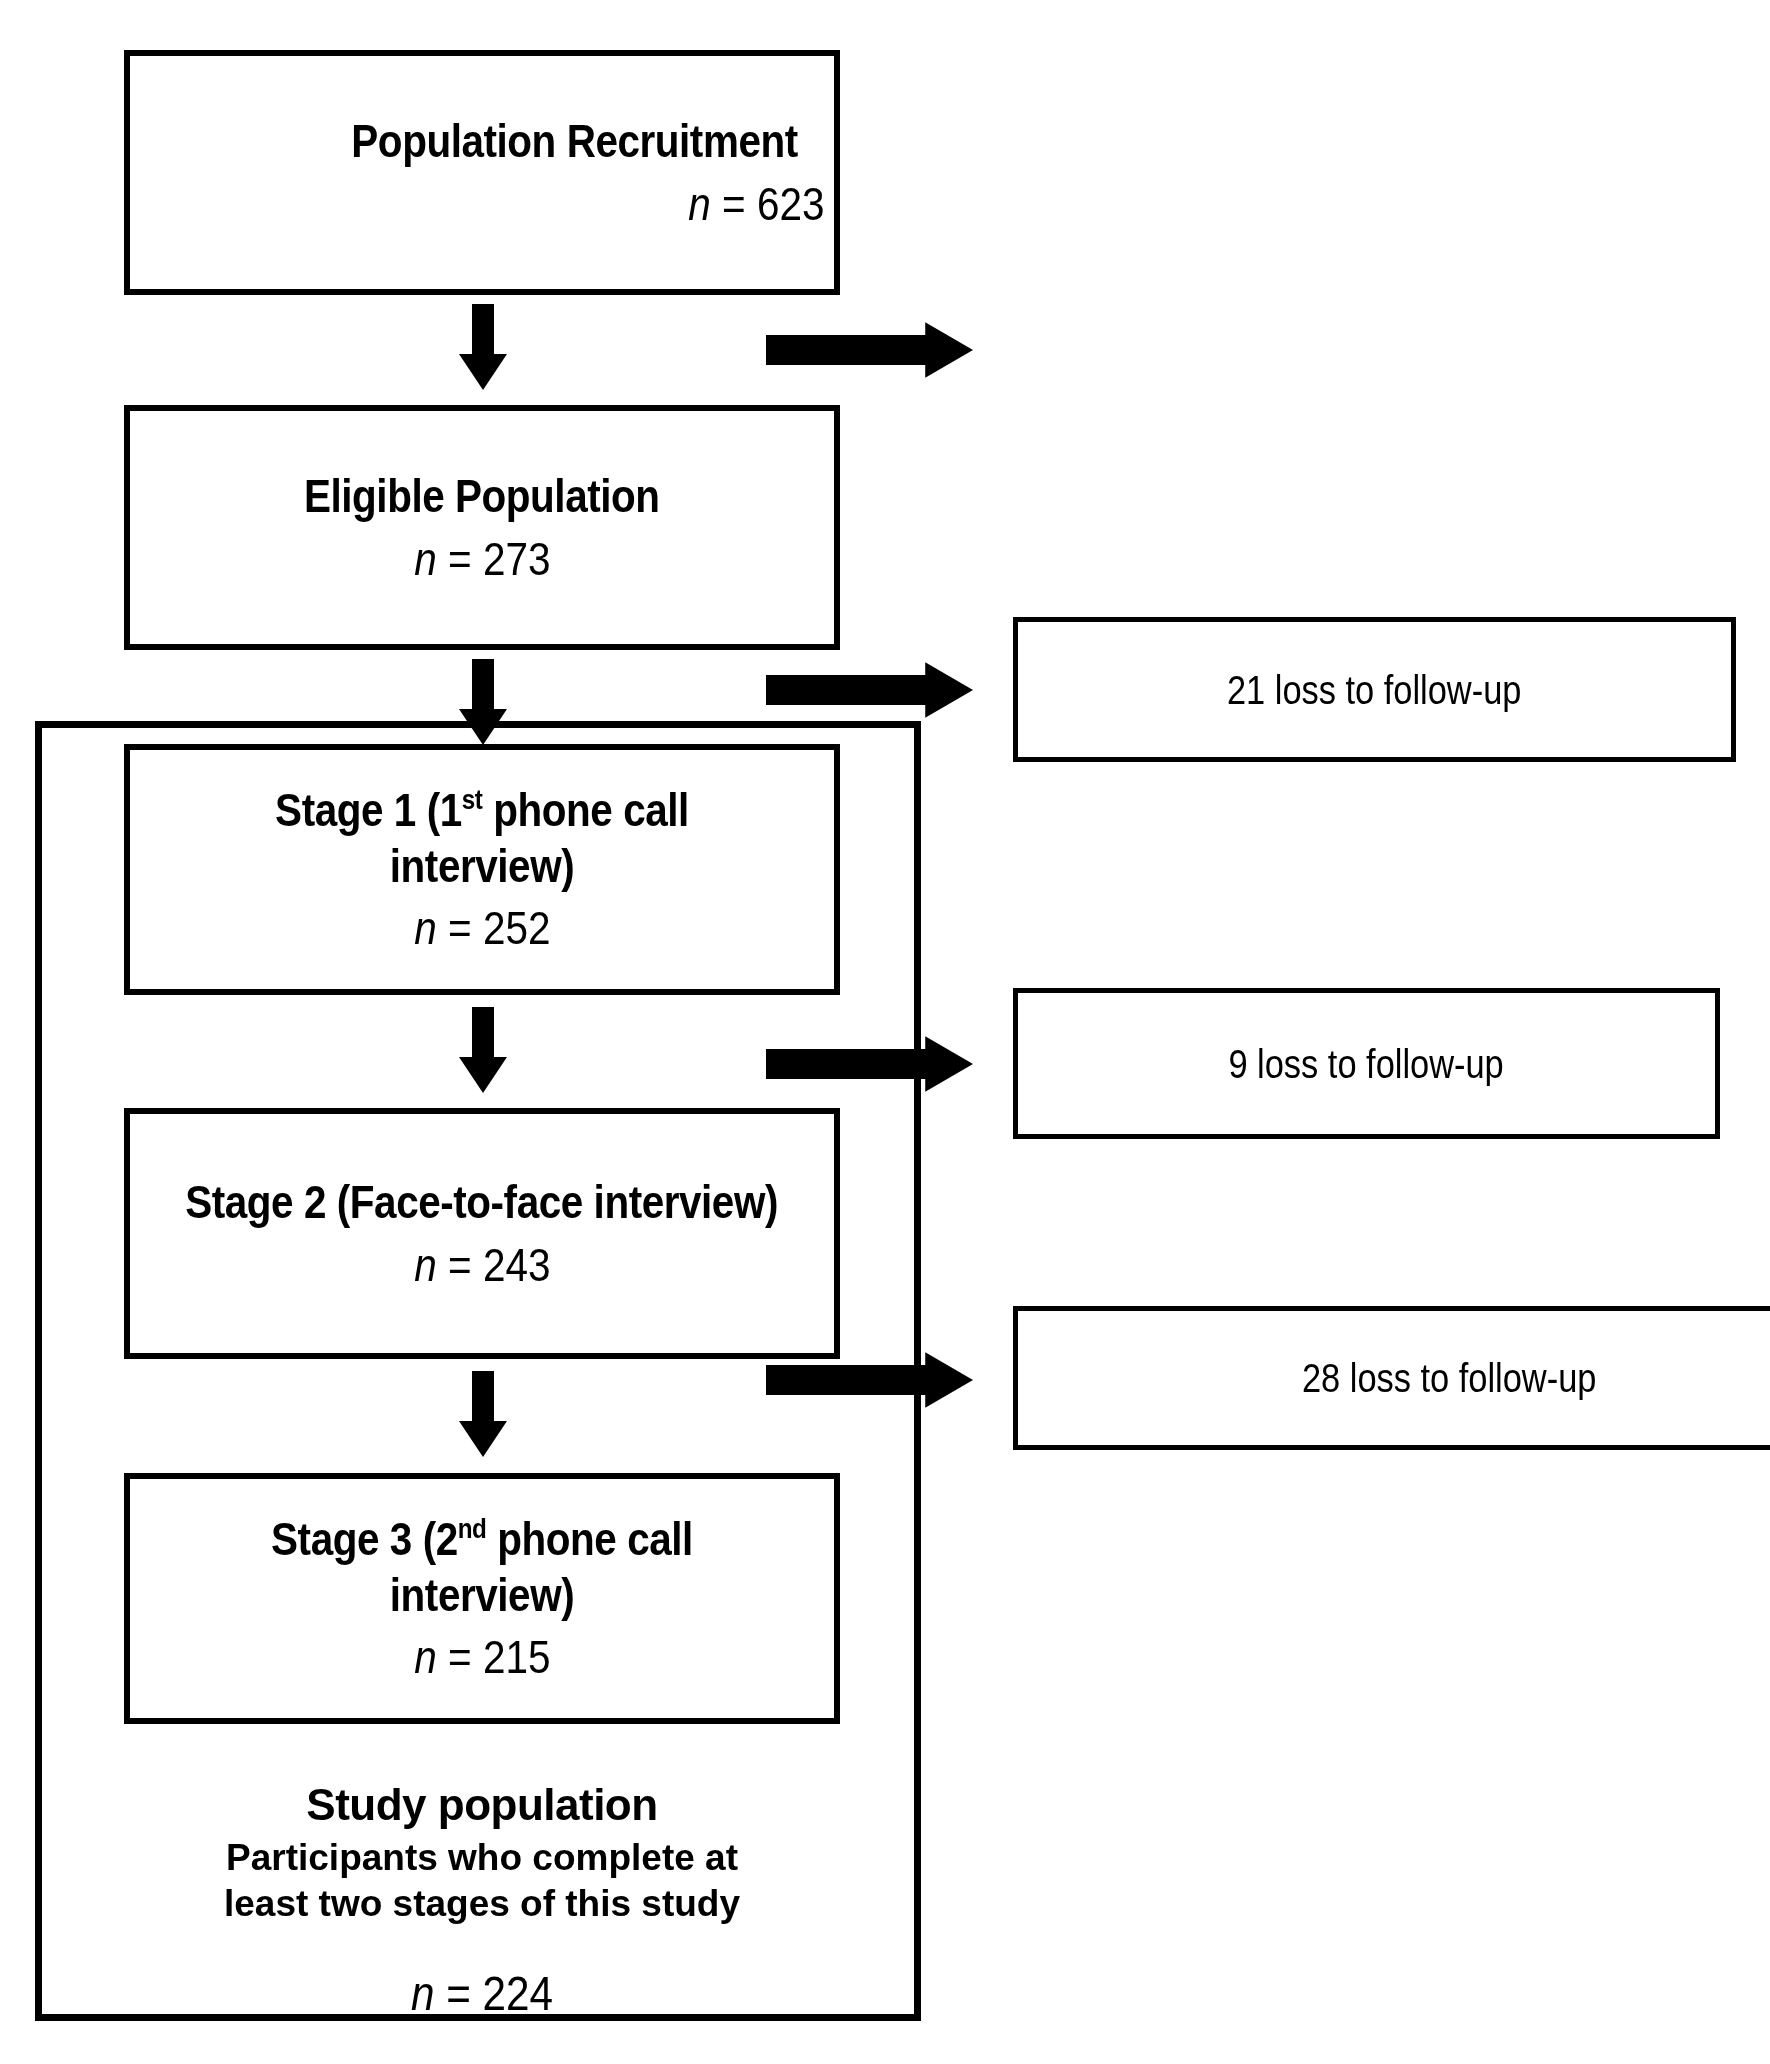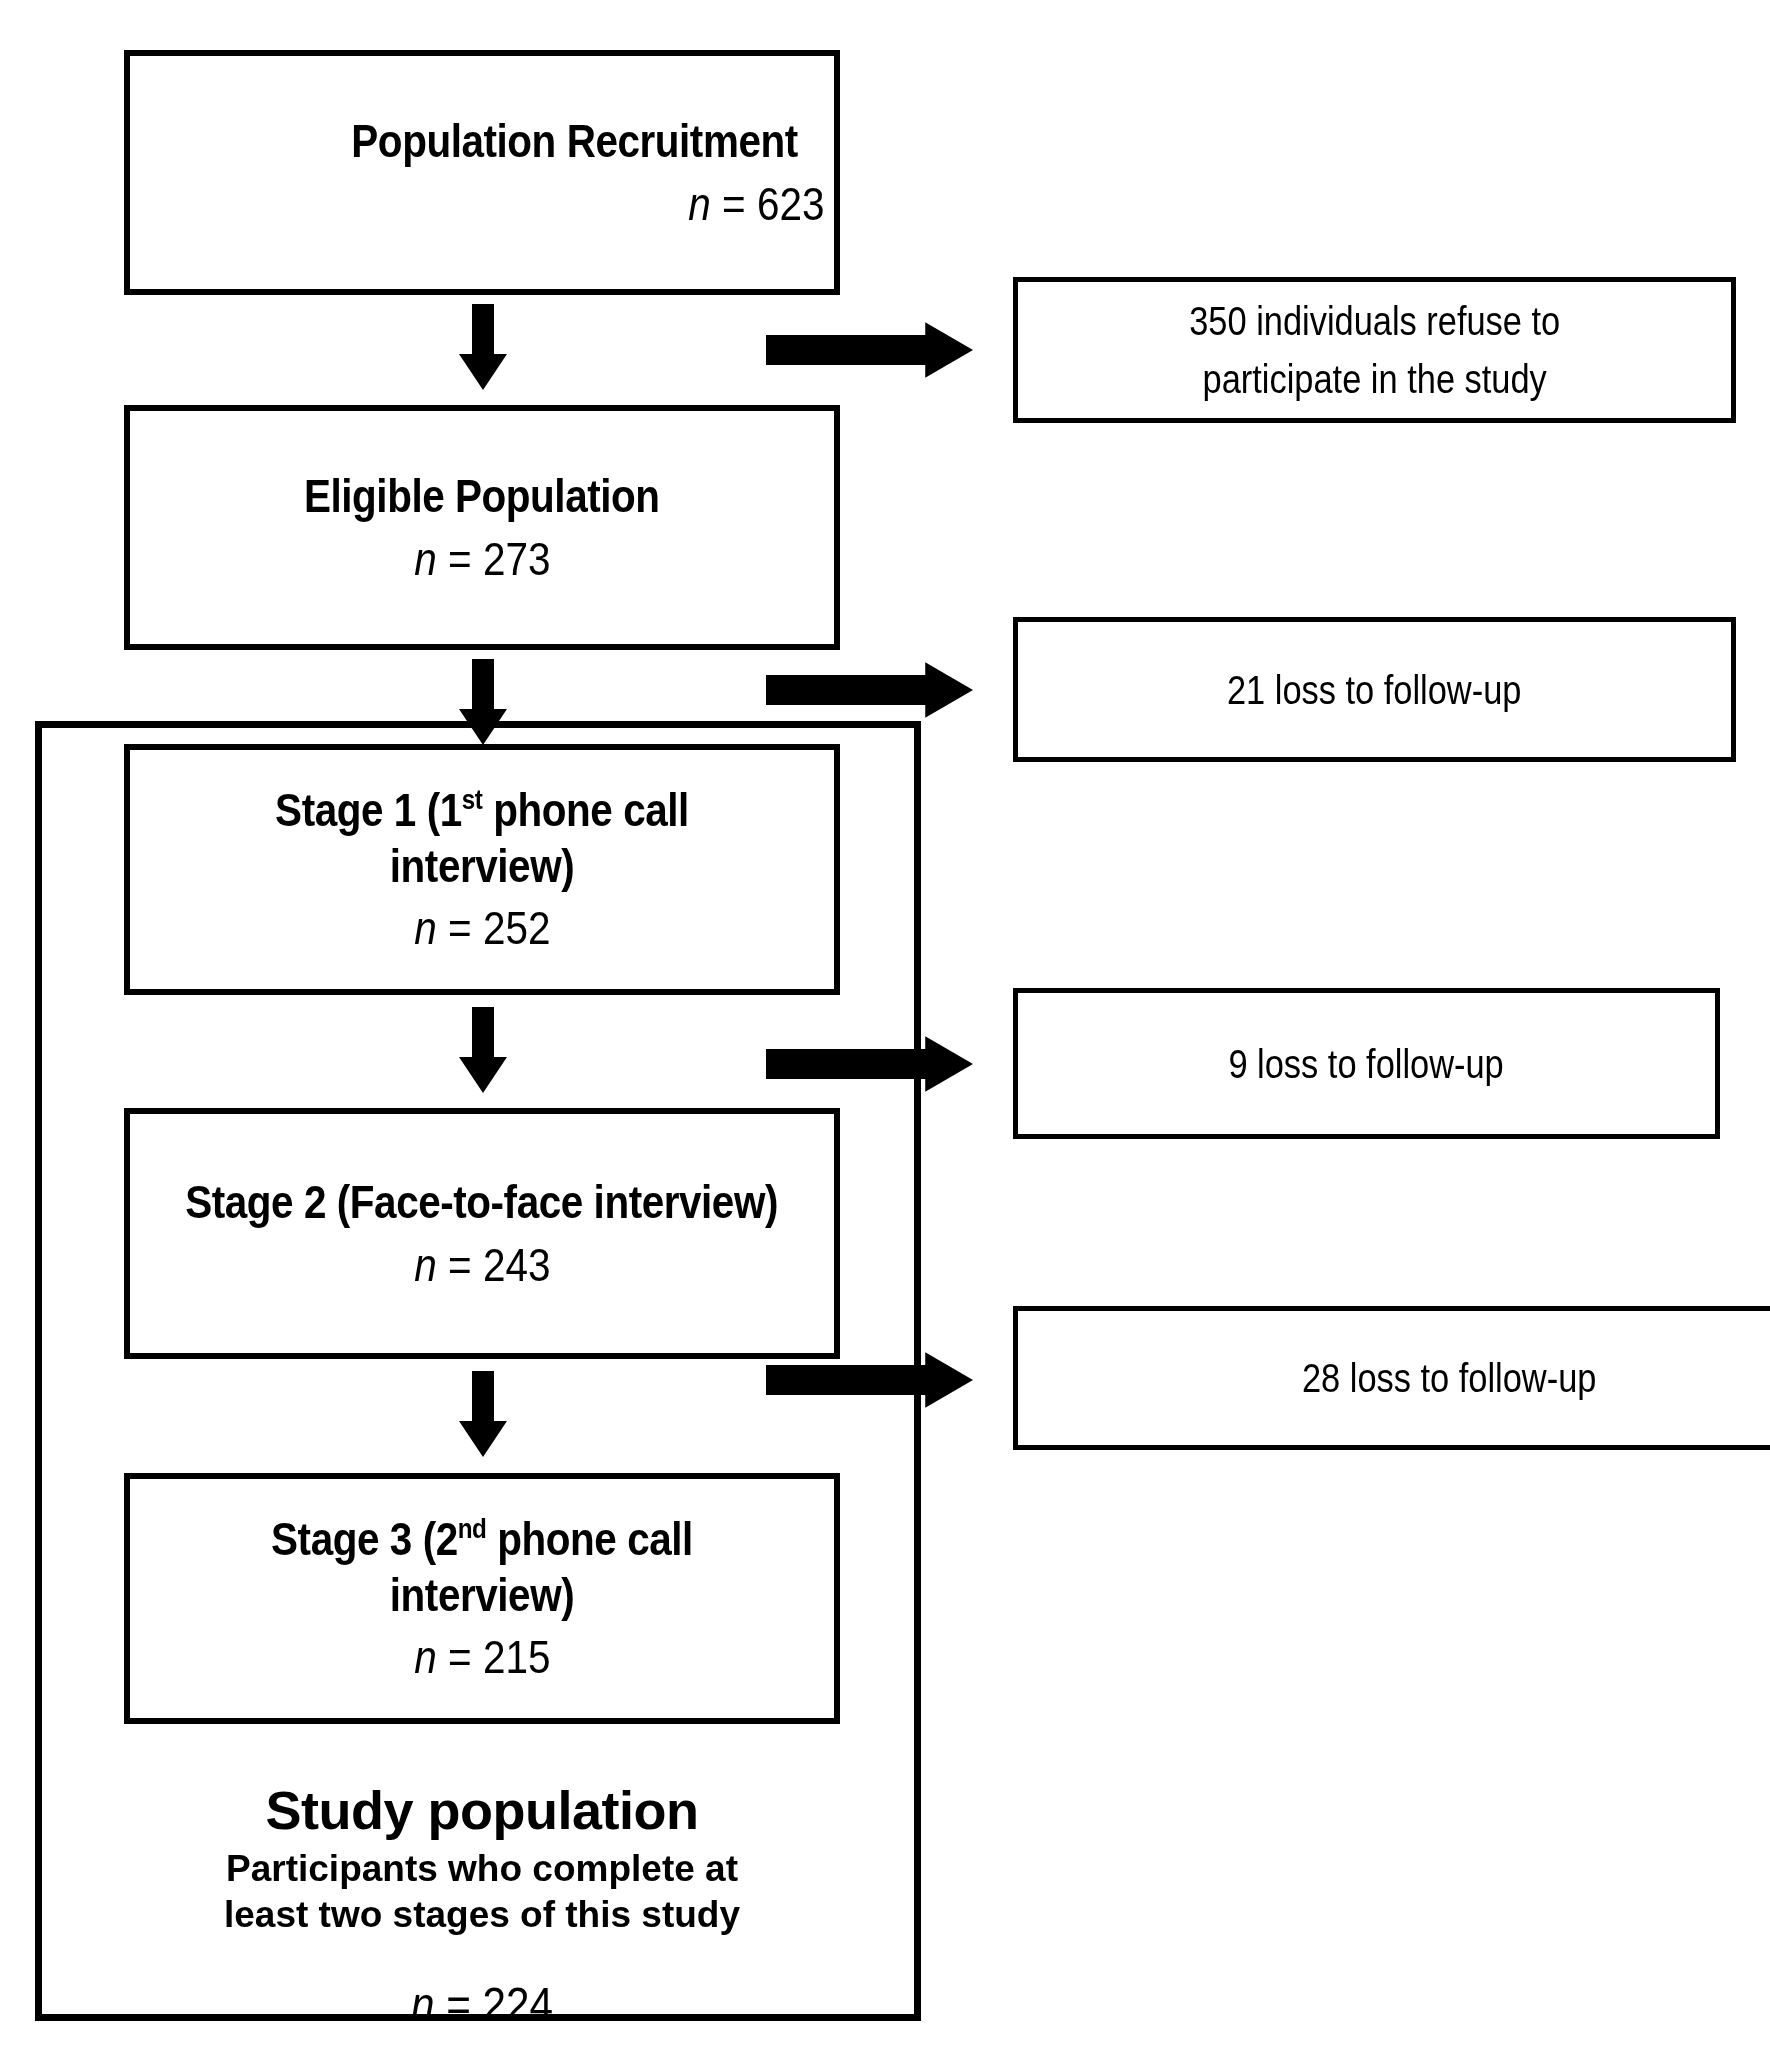--- a/index.html
+++ b/index.html
@@ -33,21 +33,21 @@
 
   sup{font-size:0.60em;vertical-align:super;line-height:0;}
 
   
   #outer-container{position:absolute;box-sizing:border-box;
       border:7px solid #000;background:transparent;}
 
   
   #study-pop{position:absolute;text-align:center;}
   #study-pop .sp-title{font-family:"Liberation Sans","DejaVu Sans",sans-serif;
-      font-weight:700;font-size:54px;line-height:1.1;letter-spacing:-0.5px;}
+      font-weight:700;font-size:44px;line-height:1.1;letter-spacing:-0.5px;}
   #study-pop .sp-desc{font-family:"Liberation Sans","DejaVu Sans",sans-serif;
       font-weight:700;font-size:37px;line-height:1.22;margin-top:6px;white-space:pre-line;}
   #study-pop .sp-n{
       font-family:"Liberation Sans Narrow","Liberation Sans","DejaVu Sans Condensed",sans-serif;
       font-weight:400;font-size:48px;margin-top:40px;transform:scaleX(0.88);
       transform-origin:center;}
   #study-pop .sp-n i{font-style:italic;}
 
   
   .arrow-down{position:absolute;}
@@ -73,24 +73,20 @@
       <polygon points="19,0 41,0 41,50 54,50 30,86 6,50 19,50" fill="#000"></polygon>
     </svg>
   </div>
 
   <div class="arrow-right" style="left:766px;top:320px;width:211px;height:60px;">
     <svg width="211" height="60" viewBox="0 0 212 60">
       <polygon points="0,15 160,15 160,2 208,30 160,58 160,45 0,45" fill="#000"></polygon>
     </svg>
   </div>
 
-  <div class="box thin side-box" style="left:1013px;top:277px;width:723px;height:146px;">
-    <div class="note">350 individuals refuse to
-participate in the study</div>
-  </div>
 
   <div class="box main-box" style="left:124px;top:405px;width:716px;height:245px;">
     <div class="ttl">Eligible Population</div>
     <div class="nval">
       <i>n</i> = <span>273</span>
     </div>
   </div>
 
   <div class="arrow-down" style="left:453px;top:659px;width:60px;height:90px;">
     <svg width="60" height="90" viewBox="0 0 60 90">

